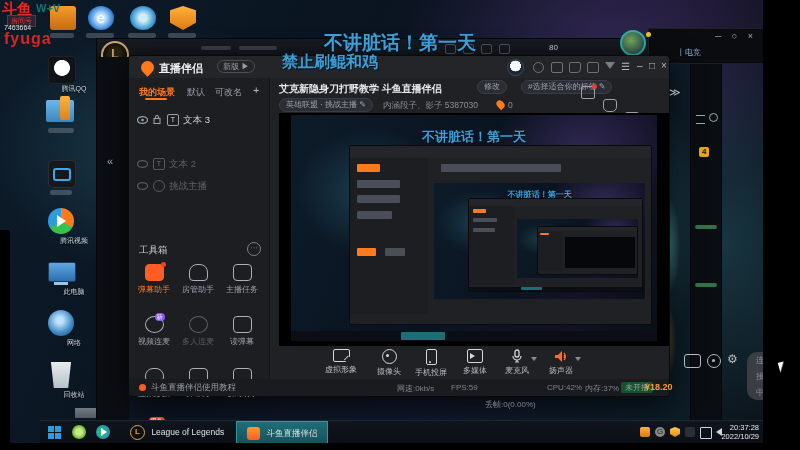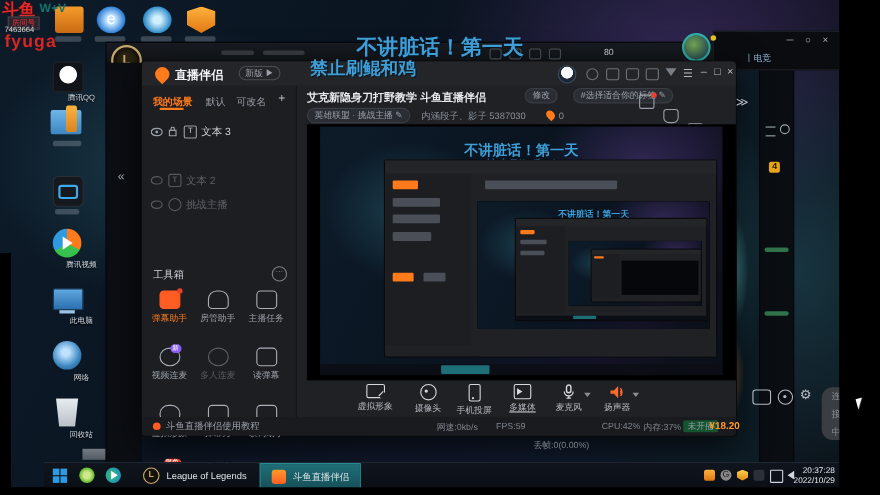--- a/index.html
+++ b/index.html
@@ -436,21 +436,21 @@
         <div class="tbar-label">虚拟形象</div>
       </div>
       <div class="tbar-item" style="left:88px;">
         <div class="ic-cam"></div>
         <div class="tbar-label">摄像头</div>
       </div>
       <div class="tbar-item" style="left:130px;">
         <div class="ic-phone"></div>
         <div class="tbar-label">手机投屏</div>
       </div>
-      <div class="tbar-item" style="left:174px;text-decoration:underline;">
+      <div class="tbar-item" style="left:174px;">
         <div class="ic-media"></div>
         <div class="tbar-label">多媒体</div>
       </div>
       <div class="tbar-item" style="left:216px;">
         <svg width="12" height="14" style="margin:0 auto;display:block;">
             <rect x="4" y="1" width="4" height="7" rx="2" fill="none" stroke="#d5d8dc" stroke-width="1.3"></rect>
             <path d="M2 7 a4 4 0 0 0 8 0 M6 11 v2 M4 13 h4" fill="none" stroke="#d5d8dc" stroke-width="1.2"></path>
           </svg>
         <span class="caret" style="position:absolute;right:2px;top:8px;"></span>
         <div class="tbar-label">麦克风</div>

